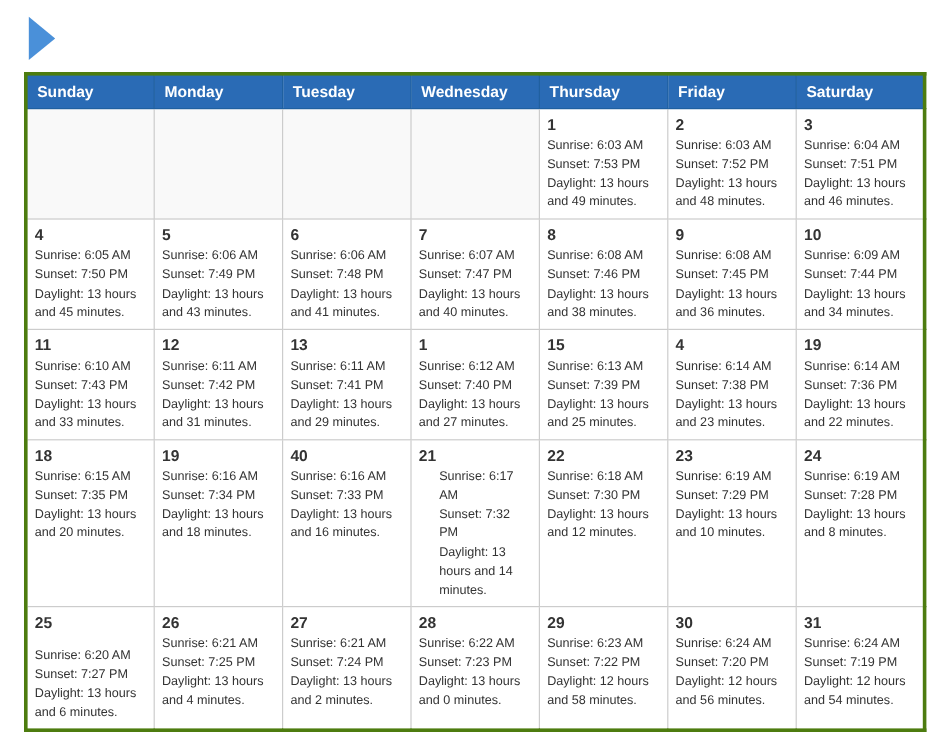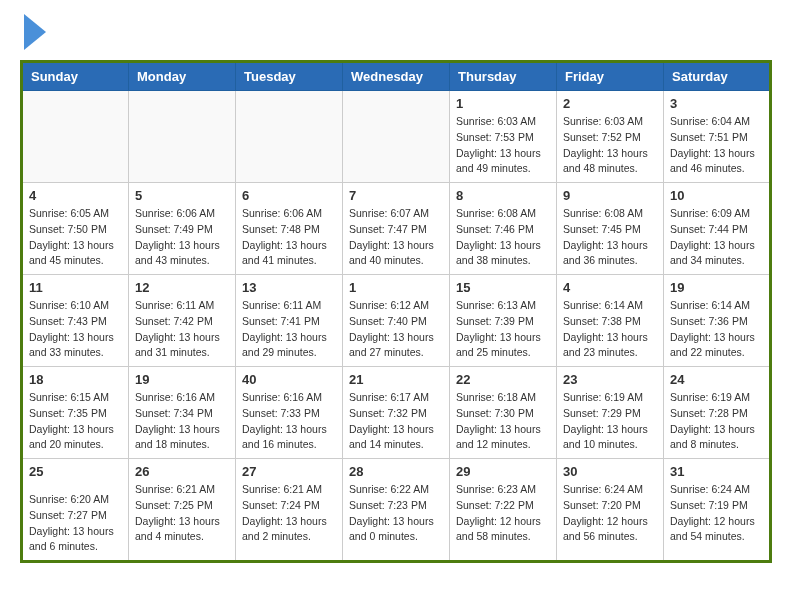--- a/index.html
+++ b/index.html
@@ -253,21 +253,21 @@
 Daylight: 13 hours and 18 minutes.</div>
         </td>
         <td>
           <div class="day-number">40</div>
           <div class="day-info" style="white-space: pre-line;">Sunrise: 6:16 AM
 Sunset: 7:33 PM
 Daylight: 13 hours and 16 minutes.</div>
         </td>
         <td>
           <div class="day-number">21</div>
-          <div class="day-info" style="white-space: pre-line;">Sunrise: 6:17 AM
+          <div class="day-info" style="white-space: pre-line; margin-left: 17px;">Sunrise: 6:17 AM
 Sunset: 7:32 PM
 Daylight: 13 hours and 14 minutes.</div>
         </td>
         <td>
           <div class="day-number">22</div>
           <div class="day-info" style="white-space: pre-line;">Sunrise: 6:18 AM
 Sunset: 7:30 PM
 Daylight: 13 hours and 12 minutes.</div>
         </td>
         <td>

